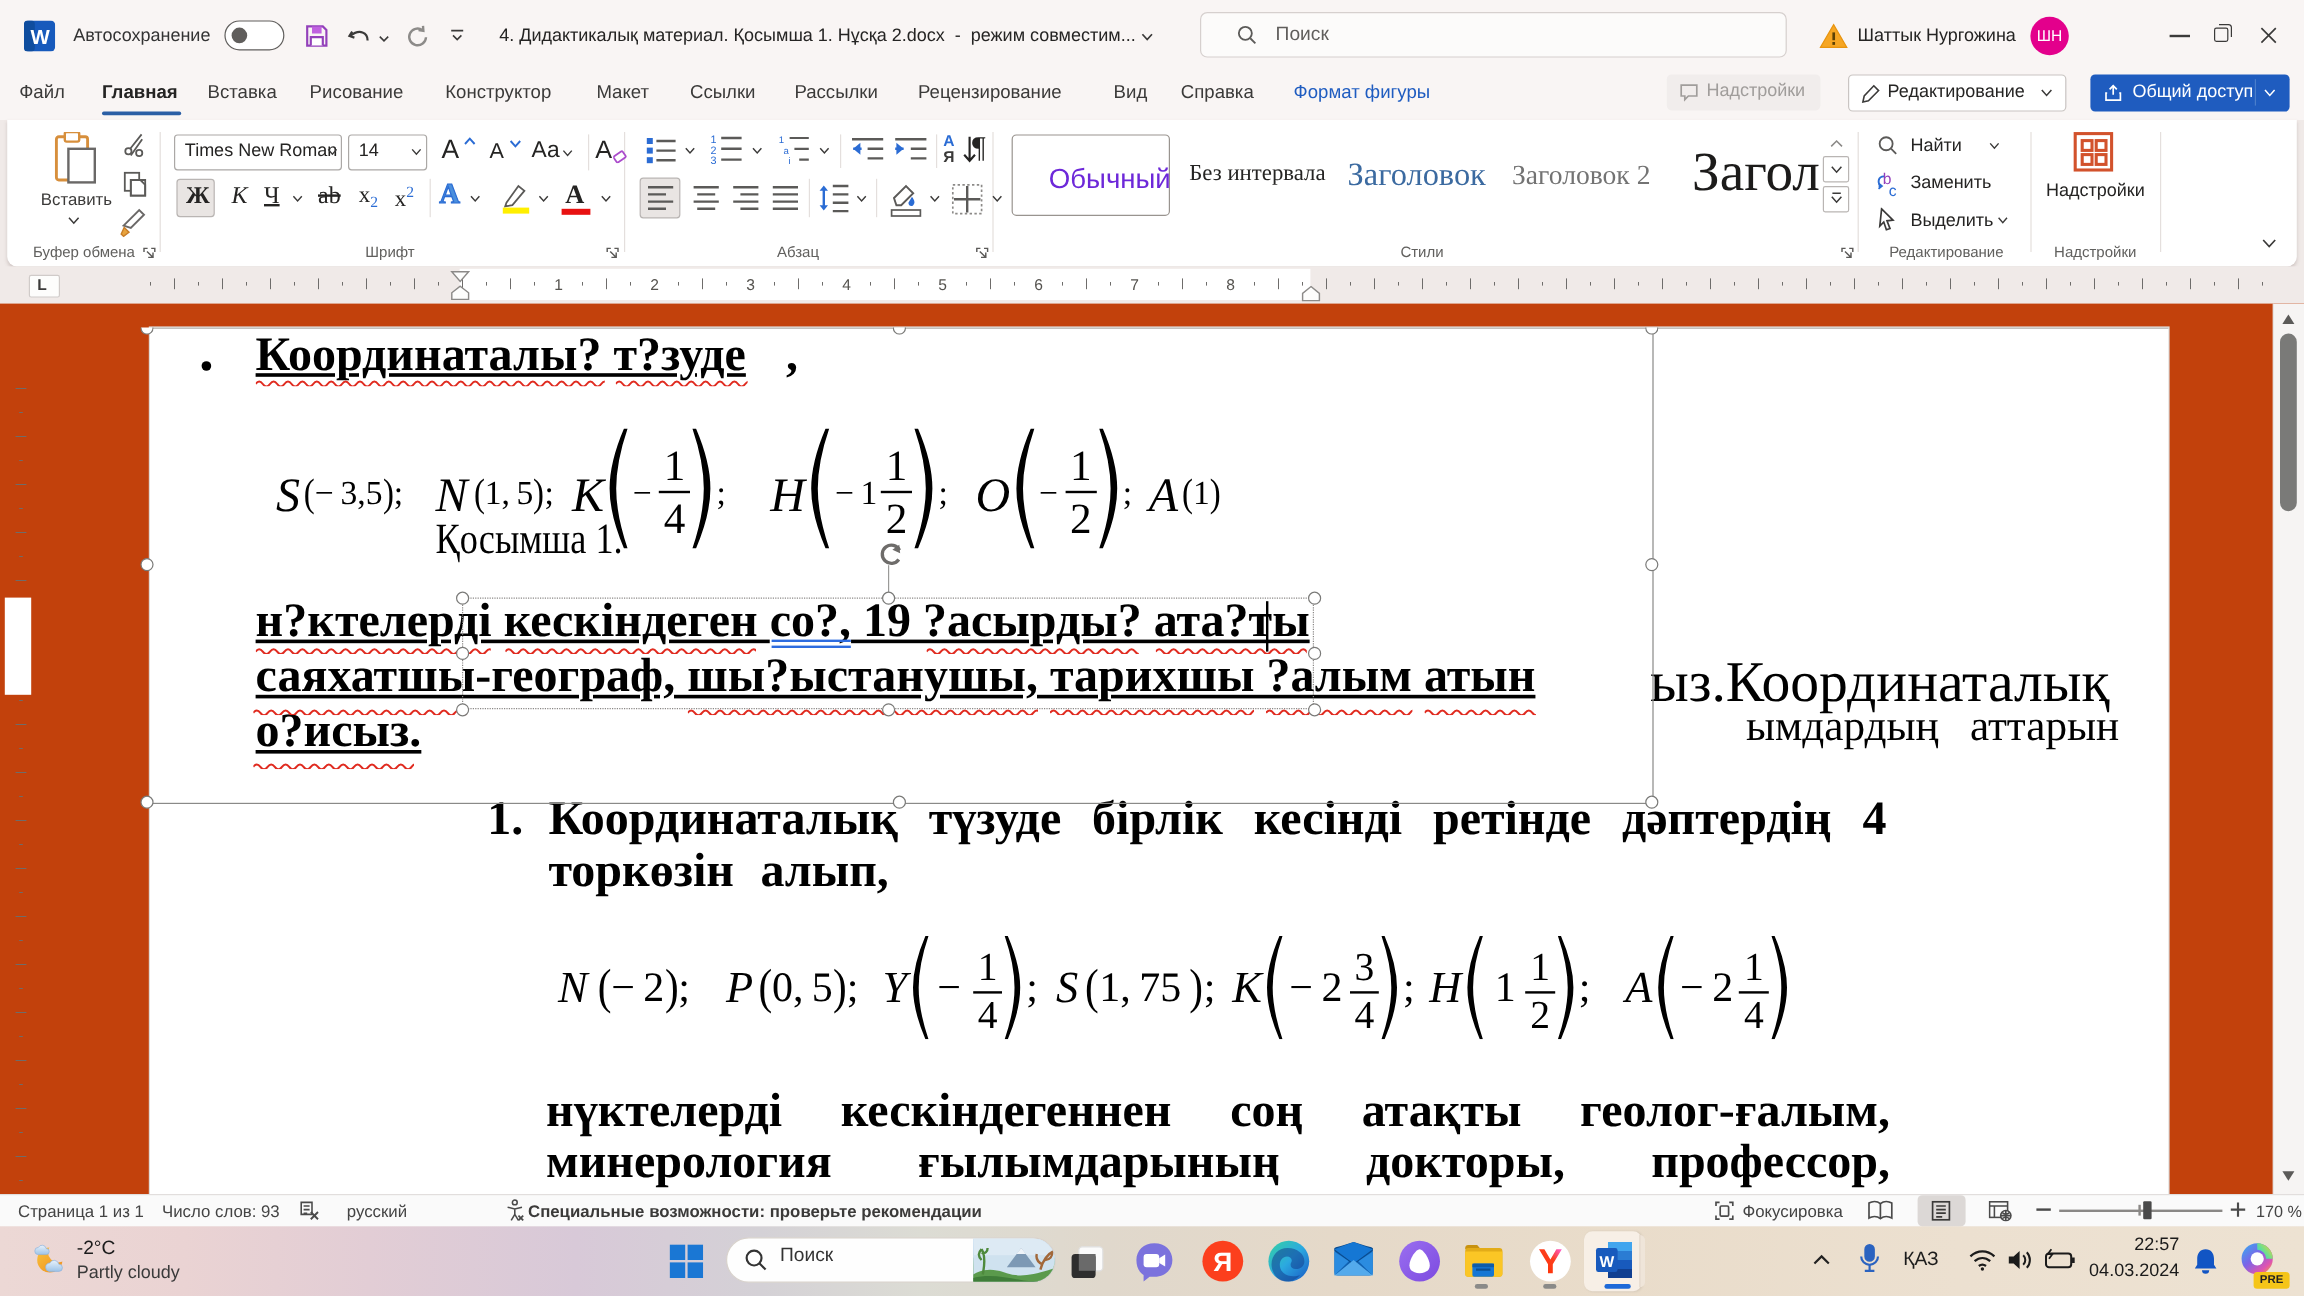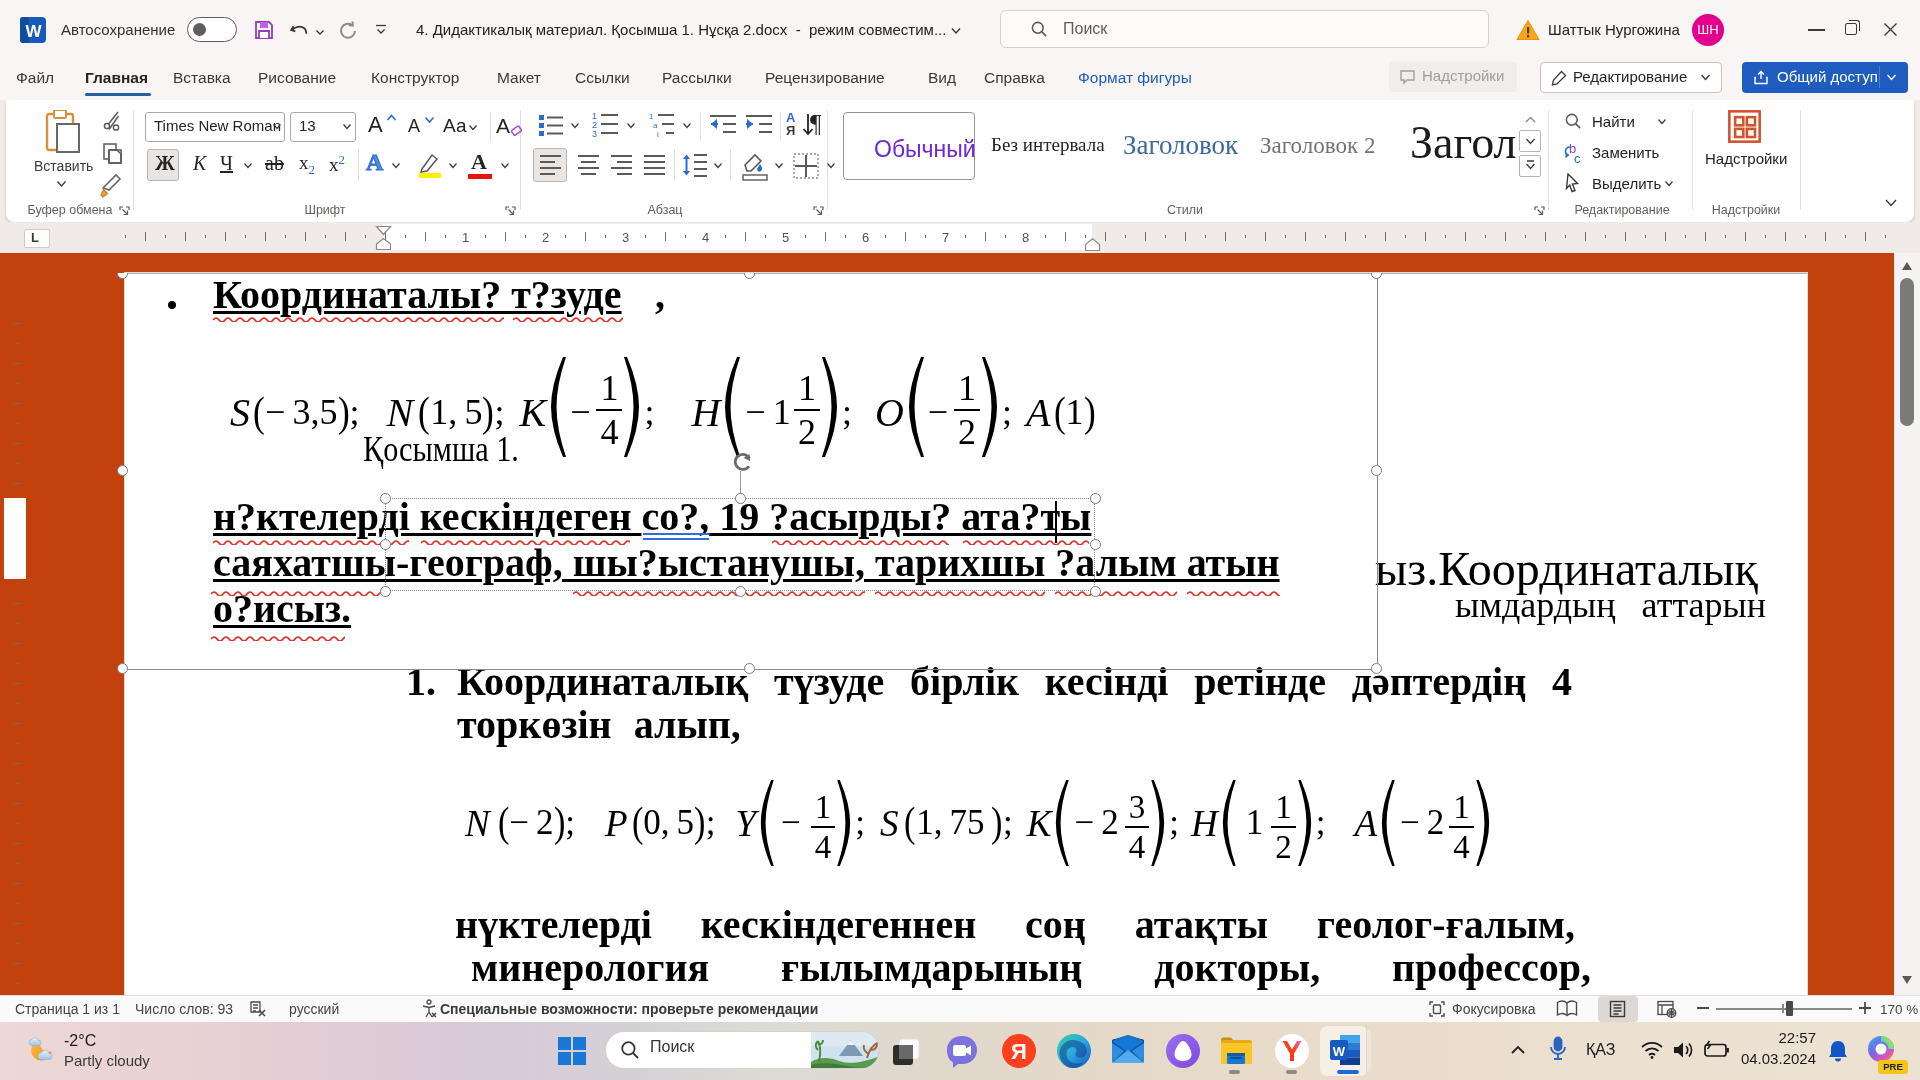--- a/index.html
+++ b/index.html
@@ -22,21 +22,21 @@
 
 #docarea{position:absolute;left:0;top:253px;width:1920px;height:742px;background:#c2410c;overflow:hidden;}
 #page{position:absolute;left:125px;top:20px;width:1682px;height:722px;background:#ffffff;box-shadow:0 0 0 1px #dedad8;border-top:1px solid #b5b1ae;}
 .ser{font-family:"Liberation Serif",serif;}
 .dtxt{position:absolute;font-family:"Liberation Serif",serif;color:#000;white-space:nowrap;line-height:1;}
 .b{font-weight:bold;}
 .u{text-decoration:underline;text-decoration-thickness:2.5px;text-underline-offset:3px;}
 .jline{position:absolute;display:flex;justify-content:space-between;font-family:"Liberation Serif",serif;font-weight:bold;color:#000;font-size:40px;line-height:1;}
 .mrow{position:absolute;display:flex;align-items:center;font-family:"Liberation Serif",serif;color:#000;line-height:normal;}
 .mi{font-style:italic;font-size:40px;}
-.mg{font-size:36px;}
+.mg{font-size:28px;}
 .sp{display:inline-block;transform:scale(.98,1.18);}
 .bp{flex:none;margin:0 1px;transform:translateY(-5px);}
 .frac{display:inline-flex;flex-direction:column;align-items:center;font-size:36px;line-height:42px;text-align:center;transform:translateY(-2px);}
 .frac .den{border-top:2.5px solid #000;padding:0 4px;}
 .frac .num{padding:0 4px;}
 .squig{position:absolute;height:7px;overflow:hidden;}
 .squig svg{display:block;}
 .handle{position:absolute;width:11px;height:11px;border-radius:50%;background:#fff;border:1.6px solid #7a7a78;}
 .m2 .mi{font-size:37px;}
 .m2 .mg{font-size:35px;}
@@ -191,21 +191,21 @@
     </svg>
 <svg class="abs" style="left:94px;top:72px" width="26" height="26" viewBox="0 0 26 26">
       <path d="M3 16 L16 3 l4 4 L9 18z" fill="#fff" stroke="#6a6867" stroke-width="1.6"></path>
       <path d="M3.5 17.5 l4 4 L3 25 l-2-2z" fill="#e8a33d" stroke="#c97e28" stroke-width="1.2"></path>
     </svg>
 
 <span class="abs" style="left:139px;top:12px;width:140px;height:30px;border:1px solid #aba8a6;border-radius:3px;background:#fff;font-size:15px;color:#252423;padding:4px 0 0 8px;white-space:nowrap;overflow:hidden">Times New Roman</span>
 <svg class="abs" style="left:266px;top:23px" width="10" height="8" viewBox="0 0 10 8" fill="none" stroke="#3b3a39" stroke-width="1.2">
       <path d="M1.5 1.5 L5 5.5 L8.5 1.5"></path>
     </svg>
-<span class="abs" style="left:284px;top:12px;width:66px;height:30px;border:1px solid #aba8a6;border-radius:3px;background:#fff;font-size:15px;color:#252423;padding:4px 0 0 8px;">13</span>
+<span class="abs" style="left:284px;top:12px;width:66px;height:30px;border:1px solid #aba8a6;border-radius:3px;background:#fff;font-size:15px;color:#252423;padding:4px 0 0 8px;">14</span>
 <svg class="abs" style="left:336px;top:23px" width="10" height="8" viewBox="0 0 10 8" fill="none" stroke="#3b3a39" stroke-width="1.2">
       <path d="M1.5 1.5 L5 5.5 L8.5 1.5"></path>
     </svg>
 <span class="abs" style="left:362px;top:12px;font-size:22px;color:#252423;font-weight:500">А</span>
 <svg class="abs" style="left:380px;top:14px" width="11" height="8" viewBox="0 0 11 8" fill="none" stroke="#2b6cd4" stroke-width="1.6">
       <path d="M1.5 6 L5.5 1.5 L9.5 6"></path>
     </svg>
 <span class="abs" style="left:402px;top:16px;font-size:18px;color:#252423;font-weight:500">А</span>
 <svg class="abs" style="left:418px;top:16px" width="11" height="8" viewBox="0 0 11 8" fill="none" stroke="#2b6cd4" stroke-width="1.6">
       <path d="M1.5 1.5 L5.5 6 L9.5 1.5"></path>
@@ -659,21 +659,21 @@
       </svg>
 </div>
 
 <div class="jline" style="left:455px;top:652px;width:1120px;">
       <span>нүктелерді</span>
       <span>кескіндегеннен</span>
       <span>соң</span>
       <span>атақты</span>
       <span>геолог-ғалым,</span>
     </div>
-<div class="jline" style="left:455px;top:695px;width:1120px;margin-left:16px;">
+<div class="jline" style="left:455px;top:695px;width:1120px;">
       <span>минерология</span>
       <span>ғылымдарының</span>
       <span>докторы,</span>
       <span>профессор,</span>
     </div>
 
 <span class="abs" style="left:1377px;top:21px;width:1px;height:395px;background:#8a8a88"></span>
 <span class="abs" style="left:122px;top:416px;width:1256px;height:1px;background:#8a8a88"></span>
 <span class="handle" style="left:117px;top:15px;clip-path:inset(5px 0 0 0)"></span>
 <span class="handle" style="left:744px;top:15px;clip-path:inset(5px 0 0 0)"></span>

